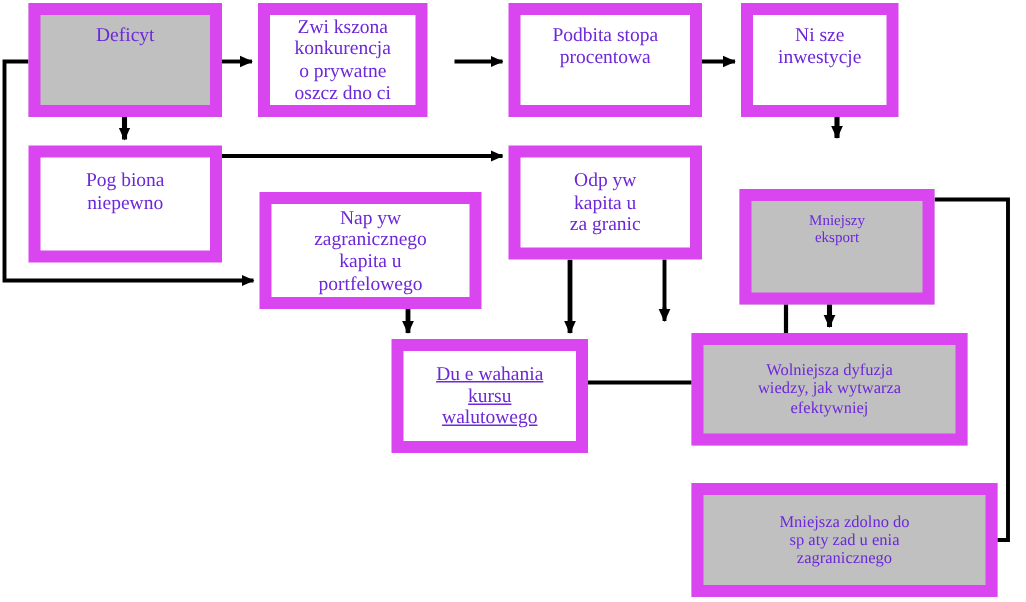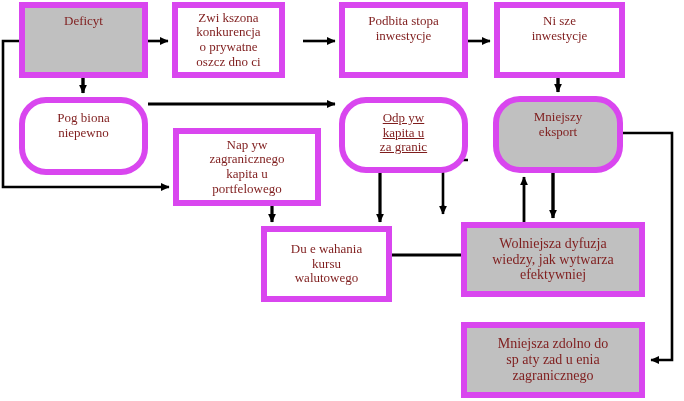--- a/index.html
+++ b/index.html
@@ -19,45 +19,45 @@
   #svg-layer {
     position: absolute;
     left: 0;
     top: 0;
     width: 684px;
     height: 401px;
   }
   .node {
     position: absolute;
     box-sizing: border-box;
-    border: 6px solid #d946ef;
+    border: 8px solid #d946ef;
     background: #ffffff;
     display: flex;
     align-items: center;
     justify-content: flex-end;
     text-align: center;
     line-height: 1.12;
-    color: #7f1d1d;
+    color: #6d28d9;
     z-index: 2;
   }
   .node.gray {
     background: #c0c0c0;
   }
   .node .label {
     display: block;
     width: 100%;
     padding: 0 3px;
     white-space: pre-line;
   }
   .fs13 { font-size: 13.0px; }
-  .fs12 { font-size: 13px; }
-  .fs11 { font-size: 14px; }
+  .fs12 { font-size: 10px; margin-top: 30px; }
+  .fs11 { font-size: 11px; }
   
   .top-align { align-items: flex-start; padding-top: 6px; }
-  .mid-high { align-items: flex-start; padding-top: 8px; border-radius: 27px; }
+  .mid-high { align-items: flex-start; padding-top: 8px; }
 </style>
 </head>
 <body>
 
 <div id="canvas">
 
   <svg id="svg-layer" viewBox="0 0 684 401" xmlns="http://www.w3.org/2000/svg">
     <defs>
       <marker id="ah" markerWidth="9" markerHeight="9" refX="8" refY="4.5" orient="auto" markerUnits="userSpaceOnUse">
         <path d="M0,0.6 L8.6,4.5 L0,8.4 z" fill="#000000"></path>
@@ -124,62 +124,62 @@
 
   <div class="node fs13" style="left:172px; top:2px; width:113px; height:76px;">
     <span class="label">Zwi kszona
 konkurencja
 o prywatne
 oszcz dno ci</span>
   </div>
 
   <div class="node top-align fs13" style="left:339px; top:2px; width:129px; height:76px;">
     <span class="label">Podbita stopa
-inwestycje</span>
+procentowa</span>
   </div>
 
-  <div class="node top-align fs13" style="left:494px; top:2px; width:131px; height:76px;font-family:Liberation Serif, serif;">
+  <div class="node top-align fs13" style="left:494px; top:2px; width:105px; height:76px;font-family:Liberation Serif, serif;">
     <span class="label">Ni sze
 inwestycje</span>
   </div>
 
   <div class="node mid-high fs13" style="left:19px; top:97px; width:129px; height:78px;">
     <span class="label">Pog  biona
 niepewno</span>
   </div>
 
-  <div class="node mid-high fs13" style="left:339px; top:97px; width:129px; height:76px;text-decoration:underline;">
+  <div class="node mid-high fs13" style="left:339px; top:97px; width:129px; height:76px;">
     <span class="label">Odp yw
 kapita u
 za granic</span>
   </div>
 
   <div class="node gray mid-high fs12" style="left:493px; top:96px; width:130px; height:77px;">
     <span class="label">Mniejszy
 eksport</span>
   </div>
 
   <div class="node fs13" style="left:173px; top:128px; width:148px; height:78px;">
     <span class="label">Nap yw
 zagranicznego
 kapita u
 portfelowego</span>
   </div>
 
-  <div class="node fs13" style="left:261px; top:226px; width:131px; height:76px;">
+  <div class="node fs13" style="left:261px; top:226px; width:131px; height:76px;text-decoration:underline;">
     <span class="label">Du e wahania
 kursu
 walutowego</span>
   </div>
 
   <div class="node gray fs11" style="left:461px; top:222px; width:184px; height:75px;">
     <span class="label">Wolniejsza dyfuzja
 wiedzy, jak wytwarza
 efektywniej</span>
   </div>
 
-  <div class="node gray fs11" style="left:461px; top:322px; width:184px; height:76px;">
+  <div class="node gray fs11" style="left:461px; top:322px; width:204px; height:76px;">
     <span class="label">Mniejsza zdolno    do
 sp aty zad u enia
 zagranicznego</span>
   </div>
 
 </div>
 
 </body></html>

